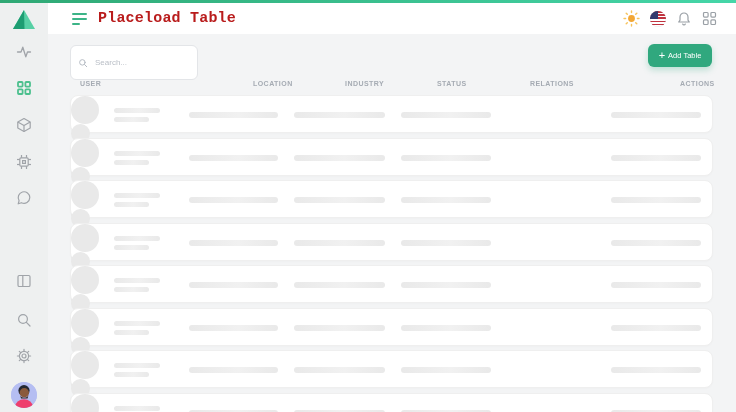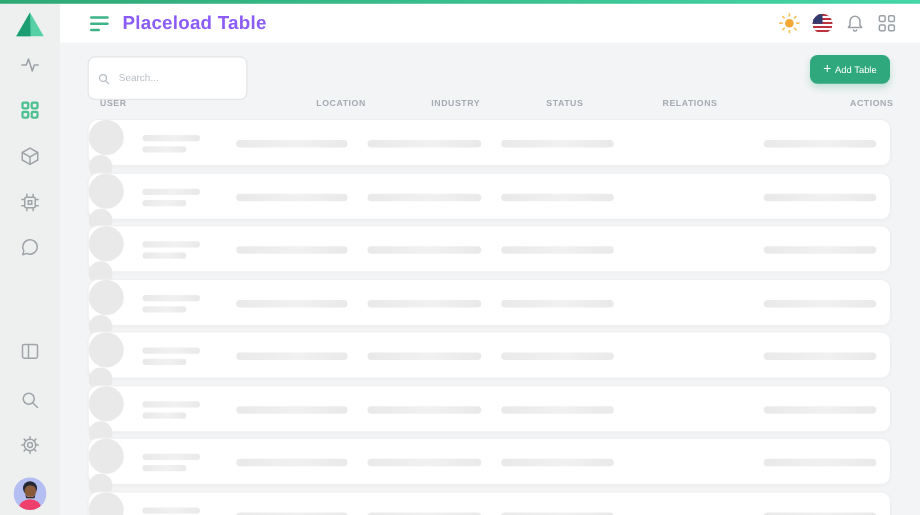--- a/index.html
+++ b/index.html
@@ -22,21 +22,21 @@
     overflow:hidden;background:#b5bef2;cursor:pointer;}
 
   
   .header{position:absolute;left:48px;top:3px;width:688px;height:31px;background:#fff;
     display:flex;align-items:center;z-index:10;}
   .menu-toggle{margin-left:24px;display:flex;flex-direction:column;gap:3px;cursor:pointer;}
   .menu-toggle i{display:block;height:2px;border-radius:1px;background:#3cb487;}
   .menu-toggle i:nth-child(1){width:15px;}
   .menu-toggle i:nth-child(2){width:15px;}
   .menu-toggle i:nth-child(3){width:8px;}
-  .page-title{margin:0 0 0 11px;font-size:15px;font-weight:700;color:#8b5cf6;letter-spacing:.2px;}
+  .page-title{margin:0 0 0 11px;font-size:15px;font-weight:700;color:#b91c1c;letter-spacing:.2px;font-family:Liberation Mono, monospace;}
   .hicons{margin-left:auto;margin-right:18px;display:flex;align-items:center;gap:9px;}
   .hicon{width:17px;height:17px;display:flex;align-items:center;justify-content:center;cursor:pointer;color:#9aa0a6;}
   .flag{width:16px;height:16px;border-radius:50%;overflow:hidden;position:relative;
     background:repeating-linear-gradient(180deg,#c0313e 0 1.6px,#fff 1.6px 3.2px);
     box-shadow:inset 0 0 0 .5px rgba(0,0,0,.08);}
   .flag::before{content:"";position:absolute;left:0;top:0;width:8px;height:8px;background:#333a6e;}
 
   
   .main{position:absolute;left:48px;top:34px;width:688px;height:378px;background:#f3f4f5;}
   .search-box{position:absolute;left:22px;top:11px;width:128px;height:35px;background:#fff;

